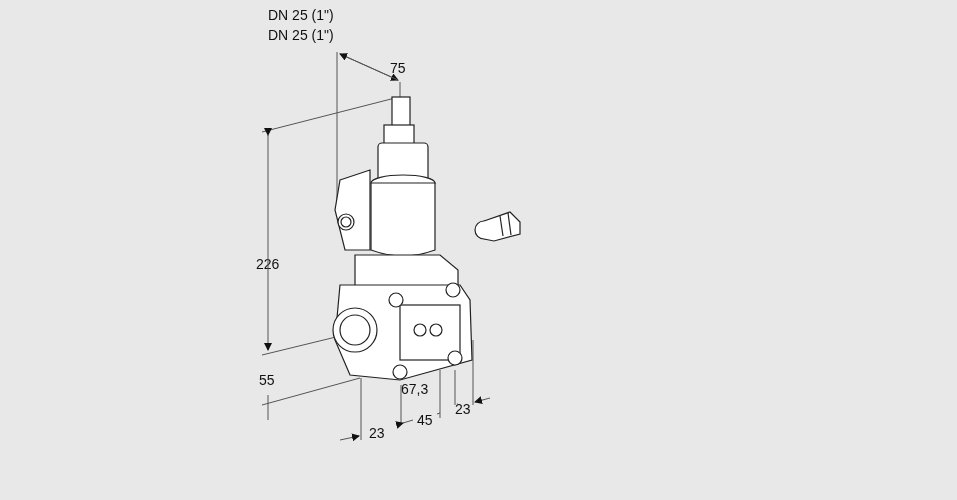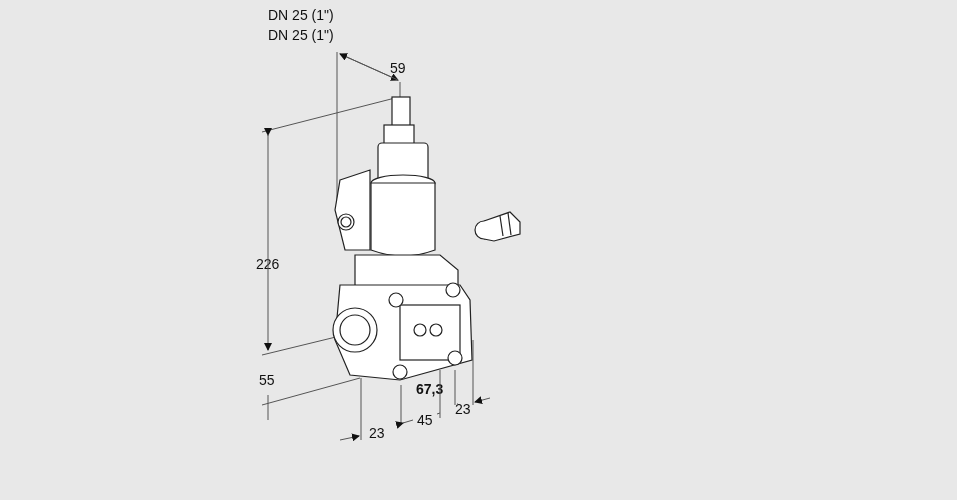--- a/index.html
+++ b/index.html
@@ -5,27 +5,27 @@
   html,body{margin:0;padding:0;}
   body{width:957px;height:500px;background:#e8e8e8;position:relative;overflow:hidden;font-family:"Liberation Sans",sans-serif;}
   #canvas{position:absolute;left:0;top:0;width:957px;height:500px;}
   .lbl{position:absolute;font-size:14px;color:#111;line-height:16px;white-space:nowrap;}
 </style>
 </head>
 <body>
 
 <div class="lbl" style="left:268px;top:7px;">DN 25 (1")</div>
 <div class="lbl" style="left:268px;top:27px;">DN 25 (1")</div>
-<div class="lbl" style="left:390px;top:60px;">59</div>
+<div class="lbl" style="left:390px;top:60px;">75</div>
 <div class="lbl" style="left:256px;top:256px;">226</div>
 <div class="lbl" style="left:259px;top:372px;">55</div>
 <div class="lbl" style="left:369px;top:425px;">23</div>
 <div class="lbl" style="left:417px;top:412px;">45</div>
 <div class="lbl" style="left:455px;top:401px;">23</div>
-<div class="lbl" style="left:416px;top:381px;font-weight:bold;">67,3</div>
+<div class="lbl" style="left:401px;top:381px;">67,3</div>
 
 <svg id="canvas" viewBox="0 0 957 500" xmlns="http://www.w3.org/2000/svg">
   <defs>
     <marker id="ar" markerWidth="8" markerHeight="8" refX="7" refY="4" orient="auto">
         <path d="M0,0 L8,4 L0,8 z" fill="#111"></path>
       </marker>
   </defs>
   <g stroke="#555" stroke-width="1" fill="none">
 
     <line x1="337" y1="52" x2="337" y2="210"></line>

